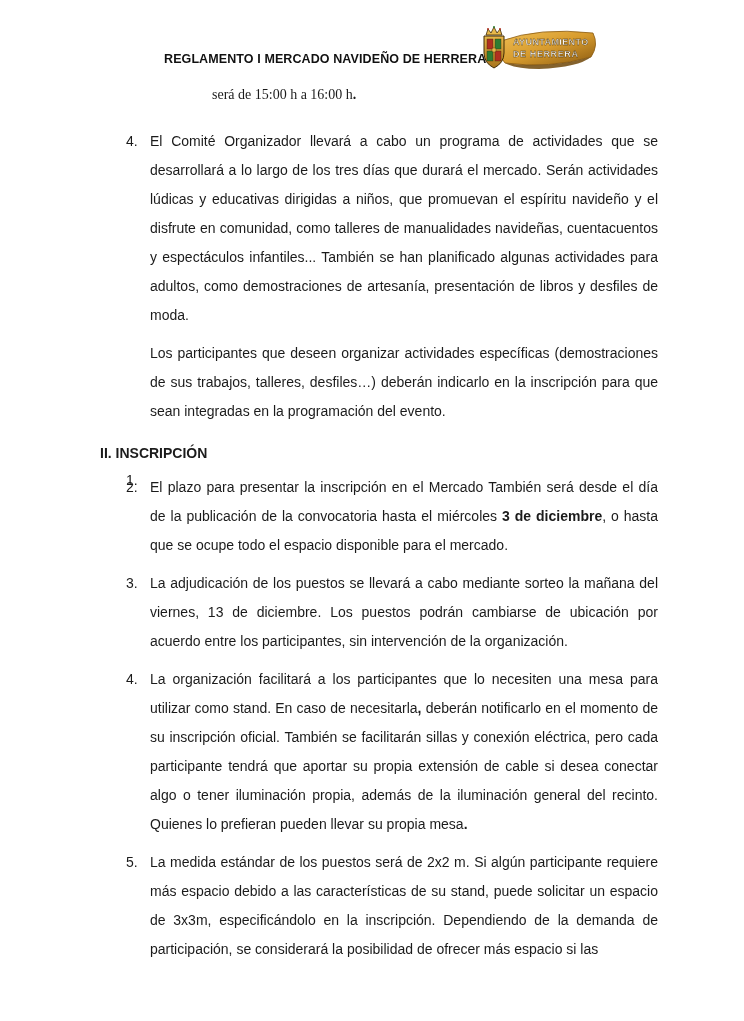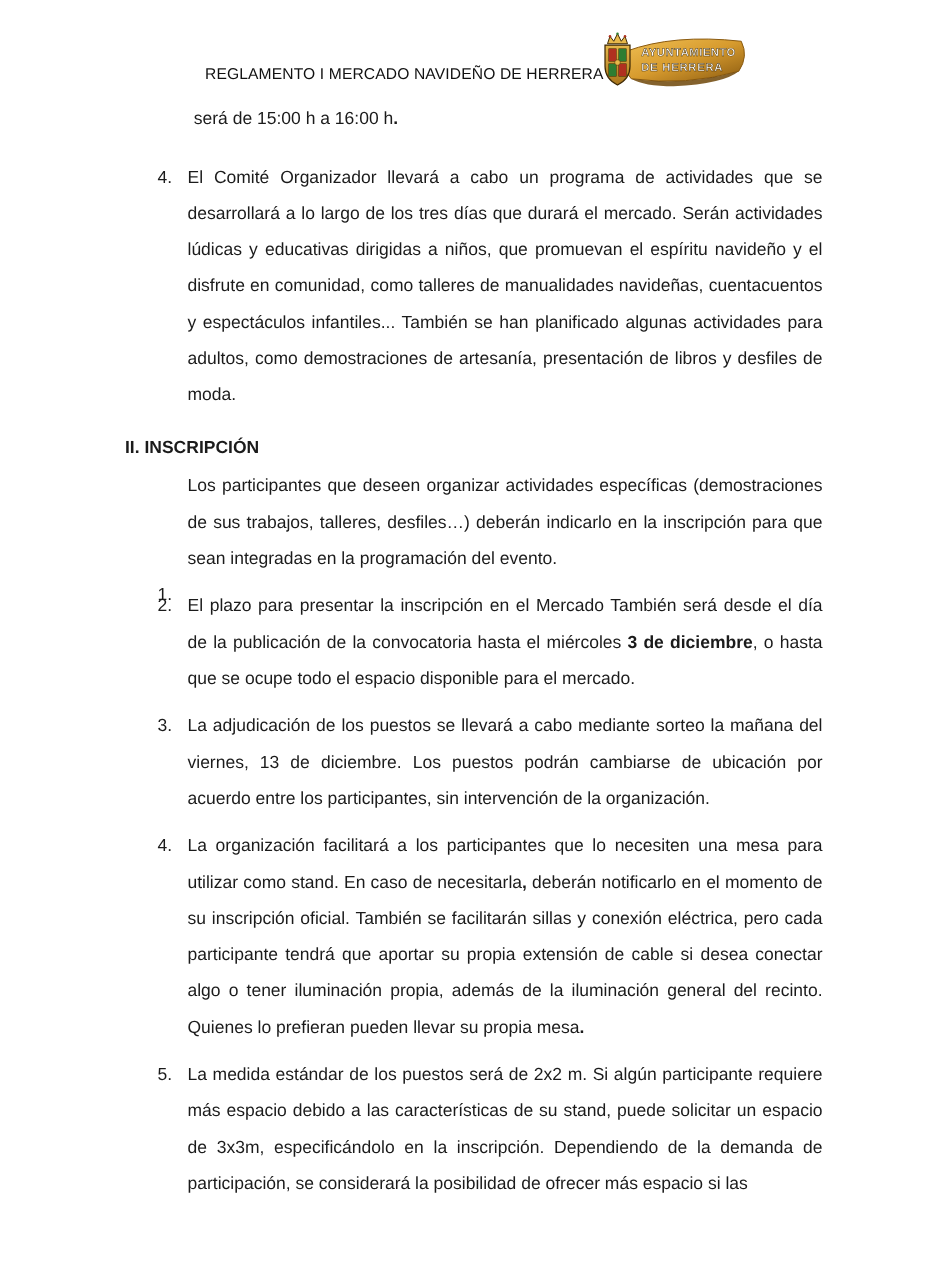--- a/index.html
+++ b/index.html
@@ -4,29 +4,29 @@
 <style>
   * { margin:0; padding:0; box-sizing:border-box; }
   html,body { background:#ffffff; }
   .page {
     position:relative; width:744px; height:1021px; margin:0 auto;
     background:#ffffff; overflow:hidden;
     font-family:"Liberation Sans", sans-serif; color:#1b1b1b;
   }
   .doc-title {
     position:absolute; left:164px; top:52px;
-    font-size:12.5px; font-weight:normal; letter-spacing:0.1px; color:#111;
+    font-size:12.5px; font-weight:bold; letter-spacing:0.1px; color:#111;
   }
   .logo { position:absolute; left:479px; top:25px; width:120px; height:48px; }
   .content {
     position:absolute; left:100px; top:80px; width:558px;
     font-size:14px; line-height:29px;
   }
   .block { position:relative; }
-  .b-plain    { margin:0 0 18px 55px; }
+  .b-plain    { margin:0 0 18px 112px;font-family:Liberation Serif, serif; }
   .b-numbered { padding-left:50px; margin-bottom:9px; text-align:justify; }
   .b-numbered .num { position:absolute; left:26px; top:0; }
   .b-indented { margin-left:50px; margin-top:6px; text-align:justify; }
   .b-heading  { font-weight:bold; margin-top:16px; margin-bottom:2px; line-height:22px; }
   .runs b { font-weight:bold; }
 </style>
 </head>
 <body>
 
 <div class="page">
@@ -64,22 +64,22 @@
       <rect x="16" y="14" width="6" height="10" fill="#2e7d32" stroke="#3f2a05" stroke-width="0.4"></rect>
       <rect x="8" y="26" width="6" height="10" fill="#2e7d32" stroke="#3f2a05" stroke-width="0.4"></rect>
       <rect x="16" y="26" width="6" height="10" fill="#b03020" stroke="#3f2a05" stroke-width="0.4"></rect>
       <circle cx="15" cy="25" r="2.2" fill="#e7b84a" stroke="#3f2a05" stroke-width="0.4"></circle>
     </g>
   </svg>
 
   <div class="content">
       <div class="block b-plain"><span class="runs"><span>será de 15:00 h a 16:00 h</span><b>.</b></span></div>
       <div class="block b-numbered"><span class="num">4.</span><span class="runs"><span>El Comité Organizador llevará a cabo un programa de actividades que se desarrollará a lo largo de los tres días que durará el mercado. Serán actividades lúdicas y educativas dirigidas a niños, que promuevan el espíritu navideño y el disfrute en comunidad, como talleres de manualidades navideñas, cuentacuentos y espectáculos infantiles... También se han planificado algunas actividades para adultos, como demostraciones de artesanía, presentación de libros y desfiles de moda.</span></span></div>
+      <div class="block b-indented"><span class="runs"><span>Los participantes que deseen organizar actividades específicas (demostraciones de sus trabajos, talleres, desfiles…) deberán indicarlo en la inscripción para que sean integradas en la programación del evento.</span></span></div>
       <div class="block b-heading"><span class="runs"><b>II. INSCRIPCIÓN</b></span></div>
-      <div class="block b-indented"><span class="runs"><span>Los participantes que deseen organizar actividades específicas (demostraciones de sus trabajos, talleres, desfiles…) deberán indicarlo en la inscripción para que sean integradas en la programación del evento.</span></span></div>
       <div class="block b-numbered"><span class="num">1.</span></div>
       <div class="block b-numbered"><span class="num">2.</span><span class="runs"><span>El plazo para presentar la inscripción en el Mercado También será desde el día de la publicación de la convocatoria hasta el miércoles </span><b>3 de diciembre</b><span>, o hasta que se ocupe todo el espacio disponible para el mercado.</span></span></div>
       <div class="block b-numbered"><span class="num">3.</span><span class="runs"><span>La adjudicación de los puestos se llevará a cabo mediante sorteo la mañana del viernes, 13 de diciembre. Los puestos podrán cambiarse de ubicación por acuerdo entre los participantes, sin intervención de la organización.</span></span></div>
       <div class="block b-numbered"><span class="num">4.</span><span class="runs"><span>La organización facilitará a los participantes que lo necesiten una mesa para utilizar como stand. En caso de necesitarla</span><b>,</b><span> deberán notificarlo en el momento de su inscripción oficial. También se facilitarán sillas y conexión eléctrica, pero cada participante tendrá que aportar su propia extensión de cable si desea conectar algo o tener iluminación propia, además de la iluminación general del recinto. Quienes lo prefieran pueden llevar su propia mesa</span><b>.</b></span></div>
       <div class="block b-numbered"><span class="num">5.</span><span class="runs"><span>La medida estándar de los puestos será de 2x2 m. Si algún participante requiere más espacio debido a las características de su stand, puede solicitar un espacio de 3x3m, especificándolo en la inscripción. Dependiendo de la demanda de participación, se considerará la posibilidad de ofrecer más espacio si las</span></span></div>
     </div>
 
 </div>
 
 </body></html>

